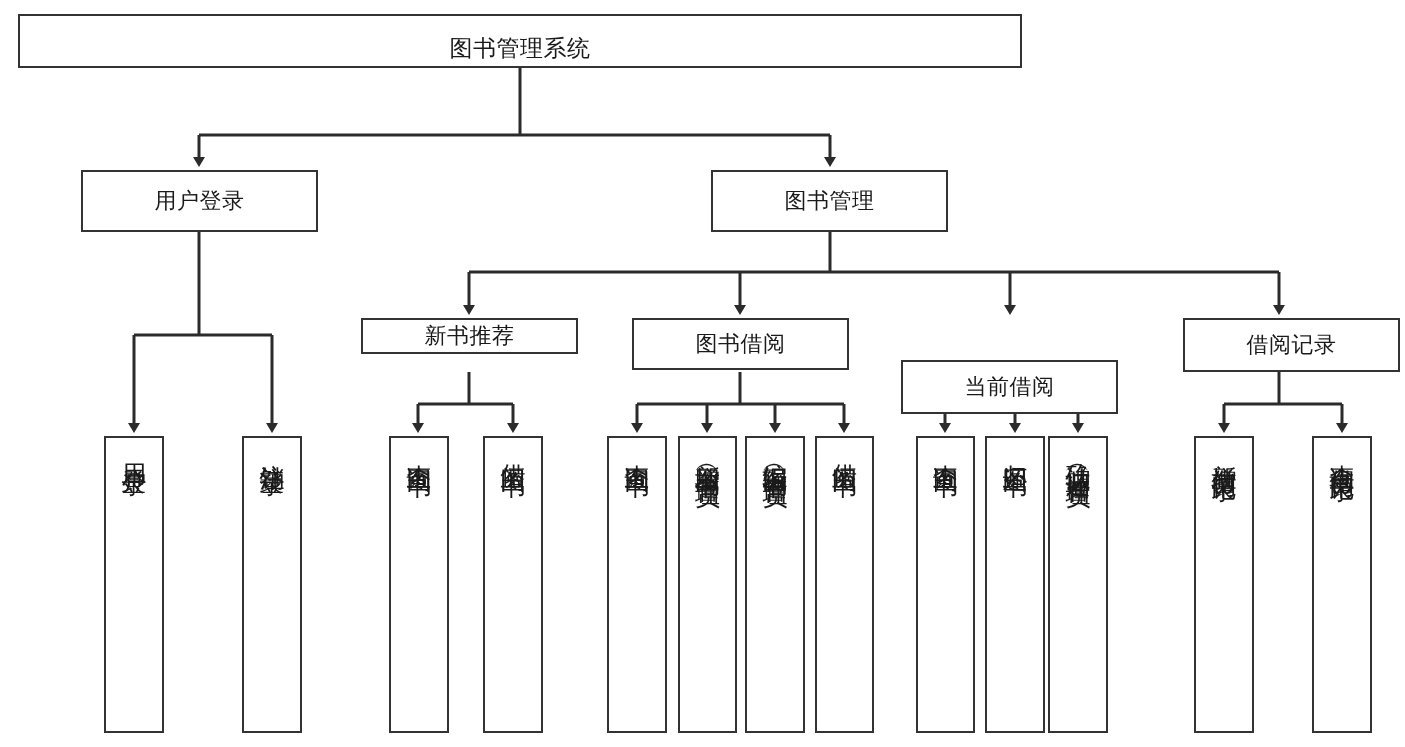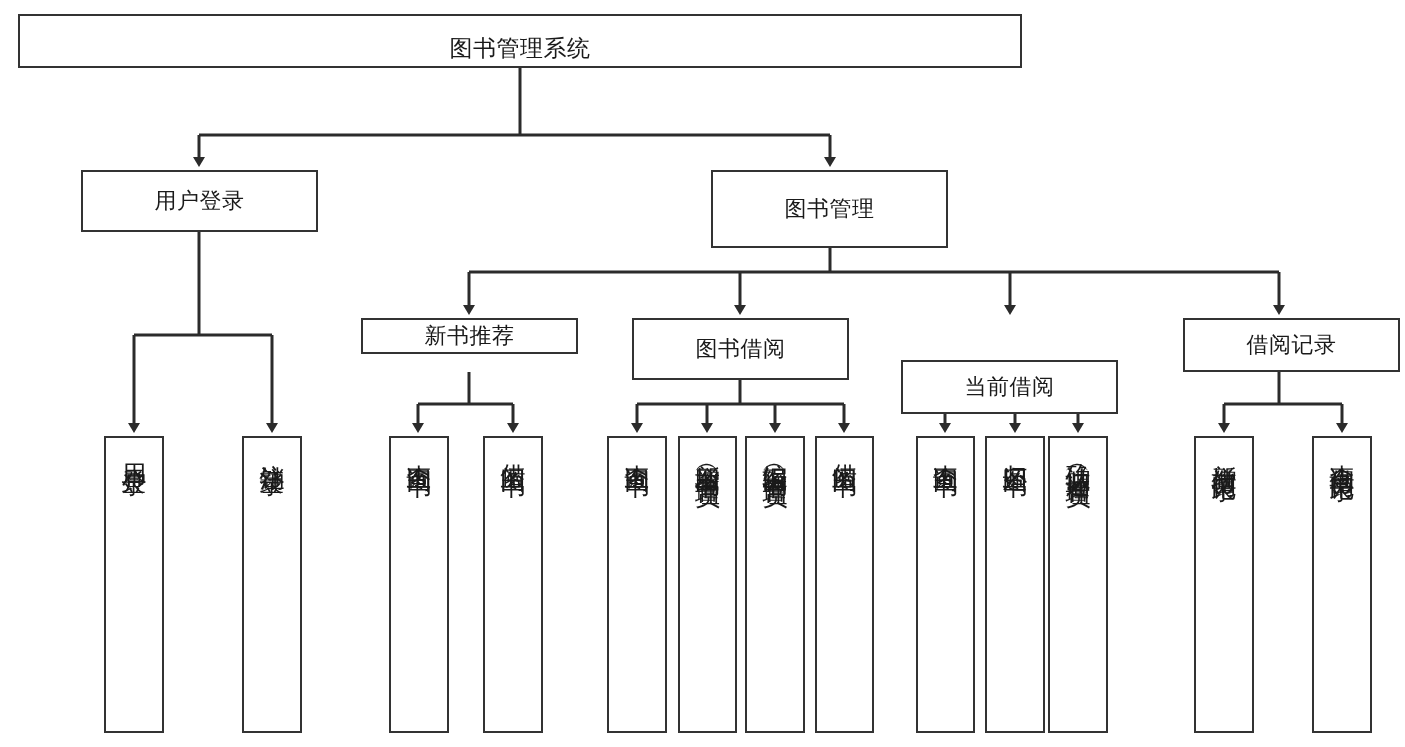--- a/index.html
+++ b/index.html
@@ -131,28 +131,28 @@
     </g>
   </svg>
 
   <div class="node horizontal root" style="left:18px; top:14px; width:1004px; height:54px;">
     <span class="node-label">图书管理系统</span>
   </div>
 
   <div class="node horizontal" style="left:81px; top:170px; width:237px; height:62px;">
     <span class="node-label">用户登录</span>
   </div>
-  <div class="node horizontal" style="left:711px; top:170px; width:237px; height:78px;">
+  <div class="node horizontal" style="left:711px; top:170px; width:237px; height:62px;">
     <span class="node-label">图书管理</span>
   </div>
 
   <div class="node horizontal" style="left:361px; top:318px; width:217px; height:36px;">
     <span class="node-label">新书推荐</span>
   </div>
-  <div class="node horizontal" style="left:632px; top:318px; width:217px; height:62px;">
+  <div class="node horizontal" style="left:632px; top:318px; width:217px; height:52px;">
     <span class="node-label">图书借阅</span>
   </div>
   <div class="node horizontal" style="left:901px; top:318px; width:217px; height:54px;margin-top:42px;">
     <span class="node-label">当前借阅</span>
   </div>
   <div class="node horizontal" style="left:1170px; top:318px; width:217px; height:54px;margin-left:13px;">
     <span class="node-label">借阅记录</span>
   </div>
 
   <div class="node vertical" style="left:104px; top:436px; width:60px; height:297px;">

